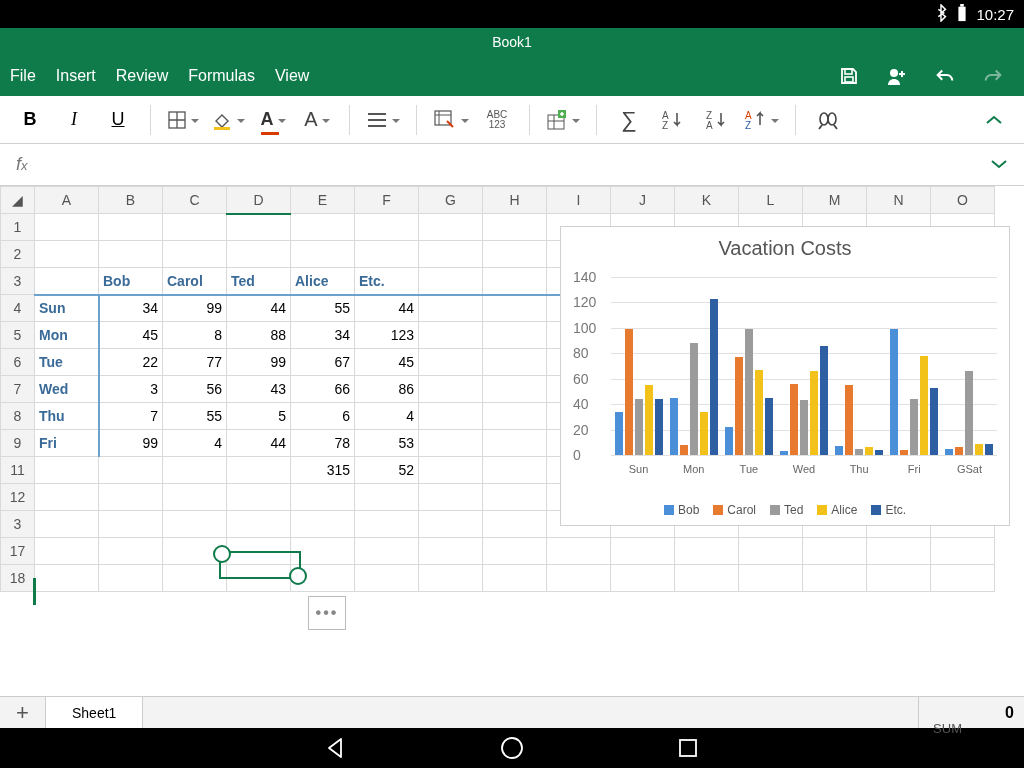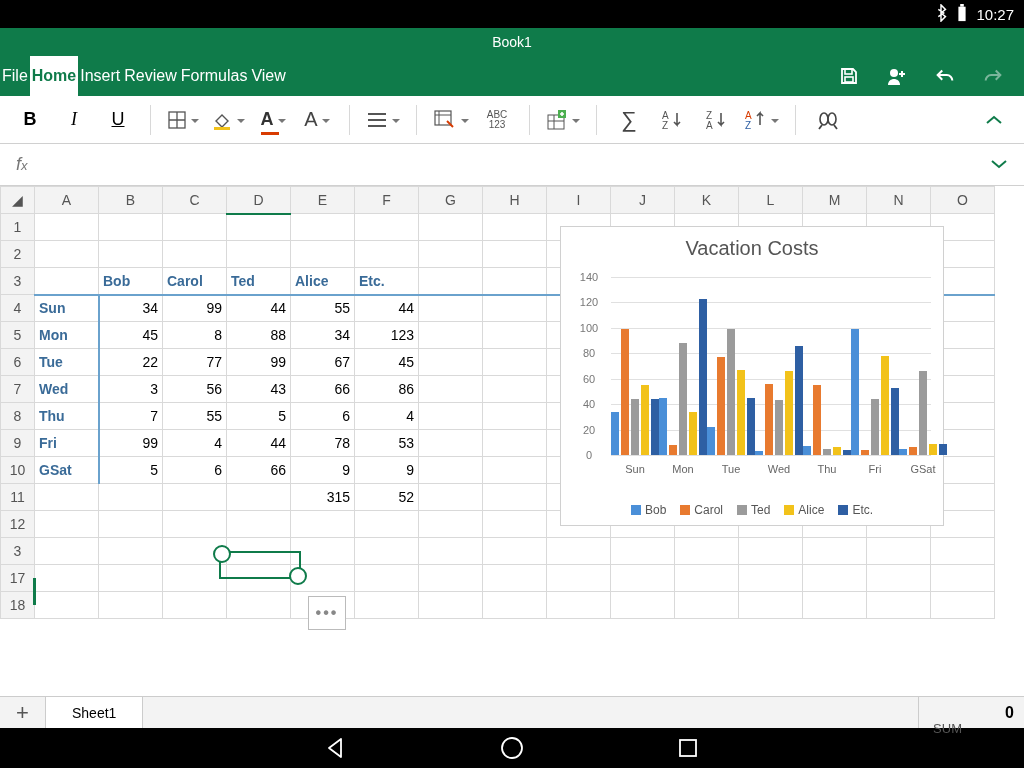--- a/index.html
+++ b/index.html
@@ -1,20 +1,20 @@
 <!DOCTYPE html>
 <html><head>
 <meta charset="utf-8">
 <style>
   * { box-sizing: border-box; margin: 0; padding: 0; }
   html, body { width: 1024px; height: 768px; font-family: "Segoe UI", Arial, sans-serif; overflow: hidden; background:#000; }
   .statusbar { height: 28px; background:#000; color:#fff; display:flex; justify-content:flex-end; align-items:center; padding:0 10px; font-size:15px; gap:8px; }
   .titlebar { height: 28px; background:#0f7b4a; color:#fff; display:flex; justify-content:center; align-items:center; font-size:14px; }
   .tabbar { height: 40px; background:#0f7b4a; color:#fff; display:flex; align-items:stretch; }
-  .tab { padding: 0 2px; display:flex; align-items:center; font-size:16px; cursor:pointer; }
+  .tab { padding: 0 10px; display:flex; align-items:center; font-size:16px; cursor:pointer; }
   .tab.active { background:#fff; color:#0f7b4a; font-weight:600; }
   .tabbar-right { margin-left:auto; display:flex; align-items:center; gap:26px; padding:0 20px; }
   .tbicon { width:22px; height:22px; display:flex; align-items:center; justify-content:center; }
   .ribbon { height: 48px; background:#fff; border-bottom:1px solid #d0d0d0; display:flex; align-items:center; padding:0 14px; gap:12px; }
   .rbtn { min-width:32px; height:34px; display:flex; align-items:center; justify-content:center; font-size:18px; position:relative; cursor:pointer;}
   .rsep { width:1px; height:30px; background:#d8d8d8; margin:0 4px; }
   .dd::after { content:""; border:4px solid transparent; border-top-color:#777; margin-left:4px; position:relative; top:3px;}
   .fxbar { height: 42px; background:#fff; border-bottom:1px solid #d0d0d0; display:flex; align-items:center; padding:0 16px; }
   .fx { font-style:italic; color:#777; font-size:18px; }
   .fxchev { margin-left:auto; color:#0f7b4a; }
@@ -27,24 +27,24 @@
   .grid td.lbl { text-align:left; font-weight:700; color:#3a6b98; }
   .grid tr.hdrdata td { text-align:left; font-weight:700; color:#3a6b98; border-bottom:2px solid #6aa2cd;}
   .grid tr.datarow td.lbl { border-right:2px solid #6aa2cd; }
   .selcol { border-bottom:2px solid #0f7b4a !important; }
   .selhandle { position:absolute; left:219px; top:365px; width:82px; height:28px; border:2px solid #0f7b4a; pointer-events:none;}
   .selhandle::before, .selhandle::after { content:""; position:absolute; width:14px; height:14px; border:2px solid #0f7b4a; background:#fff; border-radius:50%; }
   .selhandle::before { left:-8px; top:-8px; }
   .selhandle::after  { right:-8px; bottom:-8px; }
   .ctxbtn { position:absolute; left:308px; top:410px; width:38px; height:34px; border:1px solid #bbb; background:#fff; display:flex; align-items:center; justify-content:center; color:#888; letter-spacing:2px; font-weight:700;}
   
-  .chartbox { position:absolute; left:560px; top:40px; width:384px; height:300px; background:#fff; border:1px solid #d0d0d0; }
+  .chartbox { position:absolute; left:560px; top:40px; width:450px; height:300px; background:#fff; border:1px solid #d0d0d0; }
   .chart-title { text-align:center; font-size:20px; color:#555; margin-top:10px; }
   .plot { position:absolute; left:50px; right:12px; top:50px; bottom:70px; }
-  .ytick { position:absolute; left:-38px; width:32px; text-align:center; font-size:11px; color:#777; transform:translateY(-50%); }
+  .ytick { position:absolute; left:-38px; width:32px; text-align:left; font-size:14px; color:#777; transform:translateY(-50%); }
   .gline { position:absolute; left:0; right:0; height:1px; background:#e0e0e0; }
   .bars { position:absolute; left:0; right:0; bottom:0; top:0; display:flex; }
   .grp { flex:1; display:flex; align-items:flex-end; justify-content:center; gap:2px; position:relative; }
   .bar { width:8px; }
   .xl { position:absolute; bottom:-20px; width:100%; text-align:center; font-size:11px; color:#666;}
   .legend { position:absolute; bottom:8px; left:0; right:0; display:flex; justify-content:center; gap:14px; font-size:12px; color:#555; }
   .lg { display:flex; align-items:center; gap:4px; }
   .sw { width:10px; height:10px; }
   .c0{background:#4a8fd8;} .c1{background:#e87a2f;} .c2{background:#9b9b9b;} .c3{background:#f2c21a;} .c4{background:#2e5fa3;}
   
@@ -76,21 +76,20 @@
   </span>
   <span>10:27</span>
 </div>
 
 <div class="titlebar">
   <span>Book1</span>
 </div>
 
 <div class="tabbar">
   <div class="tab">File</div>
-  <div class="tab active">Home</div>
   <div class="tab">Insert</div>
   <div class="tab">Review</div>
   <div class="tab">Formulas</div>
   <div class="tab">View</div>
   <div class="tabbar-right">
     <span class="tbicon">
         <svg width="20" height="20" viewBox="0 0 20 20" fill="#fff">
           <path d="M3 3h11l3 3v11H3z" fill="none" stroke="#fff" stroke-width="1.8"></path>
           <rect x="6" y="3" width="7" height="5" fill="none" stroke="#fff" stroke-width="1.6"></rect>
           <rect x="6" y="11" width="8" height="5" fill="none" stroke="#fff" stroke-width="1.6"></rect>
@@ -383,38 +382,20 @@
           <td class=""></td>
           <td class=""></td>
           <td class=""></td>
           <td class=""></td>
           <td class=""></td>
           <td class=""></td>
           <td class=""></td>
           <td class=""></td>
           <td class=""></td>
         </tr>
-        <tr class=" datarow">
-          <th class="rowhdr">10</th>
-          <td class="lbl">GSat</td>
-          <td class="">5</td>
-          <td class="">6</td>
-          <td class="">66</td>
-          <td class="">9</td>
-          <td class="">9</td>
-          <td class=""></td>
-          <td class=""></td>
-          <td class=""></td>
-          <td class=""></td>
-          <td class=""></td>
-          <td class=""></td>
-          <td class=""></td>
-          <td class=""></td>
-          <td class=""></td>
-        </tr>
         <tr class=" ">
           <th class="rowhdr">11</th>
           <td class=""></td>
           <td class=""></td>
           <td class=""></td>
           <td class=""></td>
           <td class="">315</td>
           <td class="">52</td>
           <td class=""></td>
           <td class=""></td>

